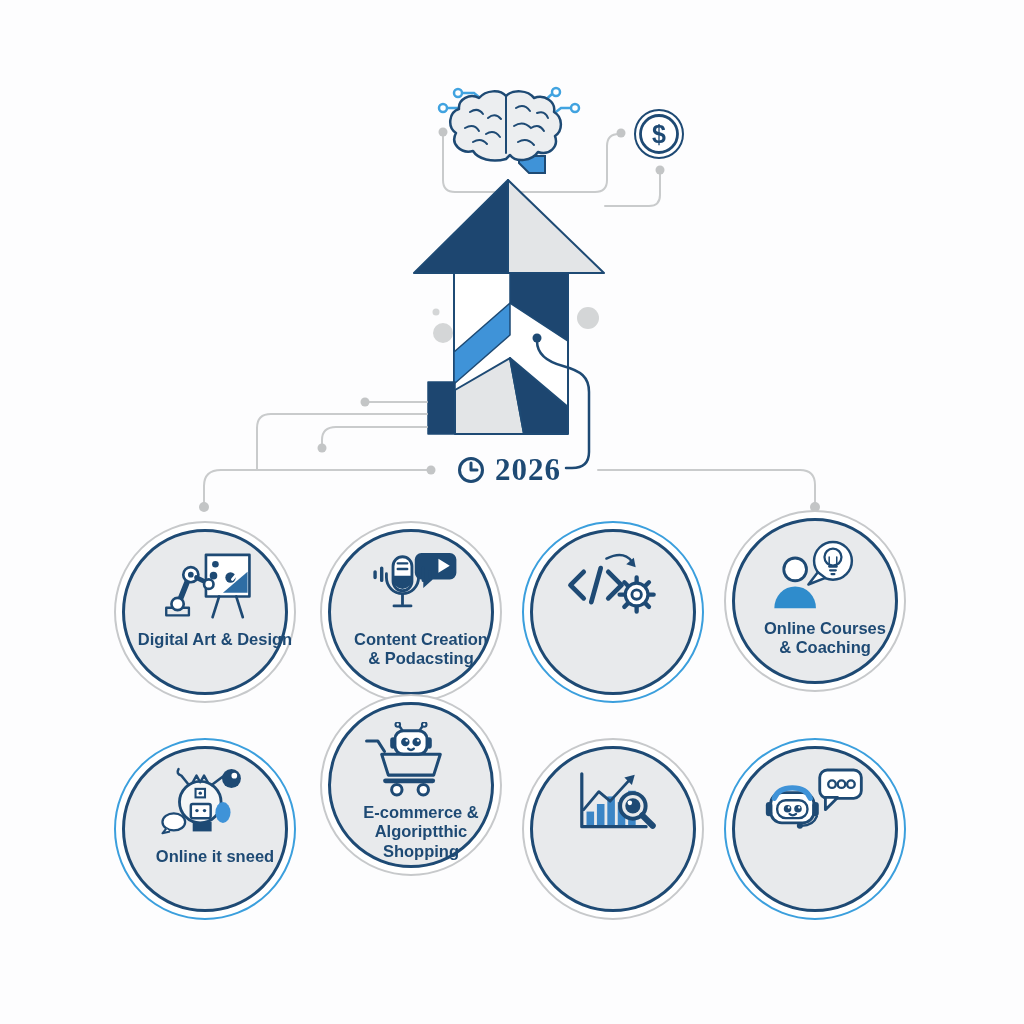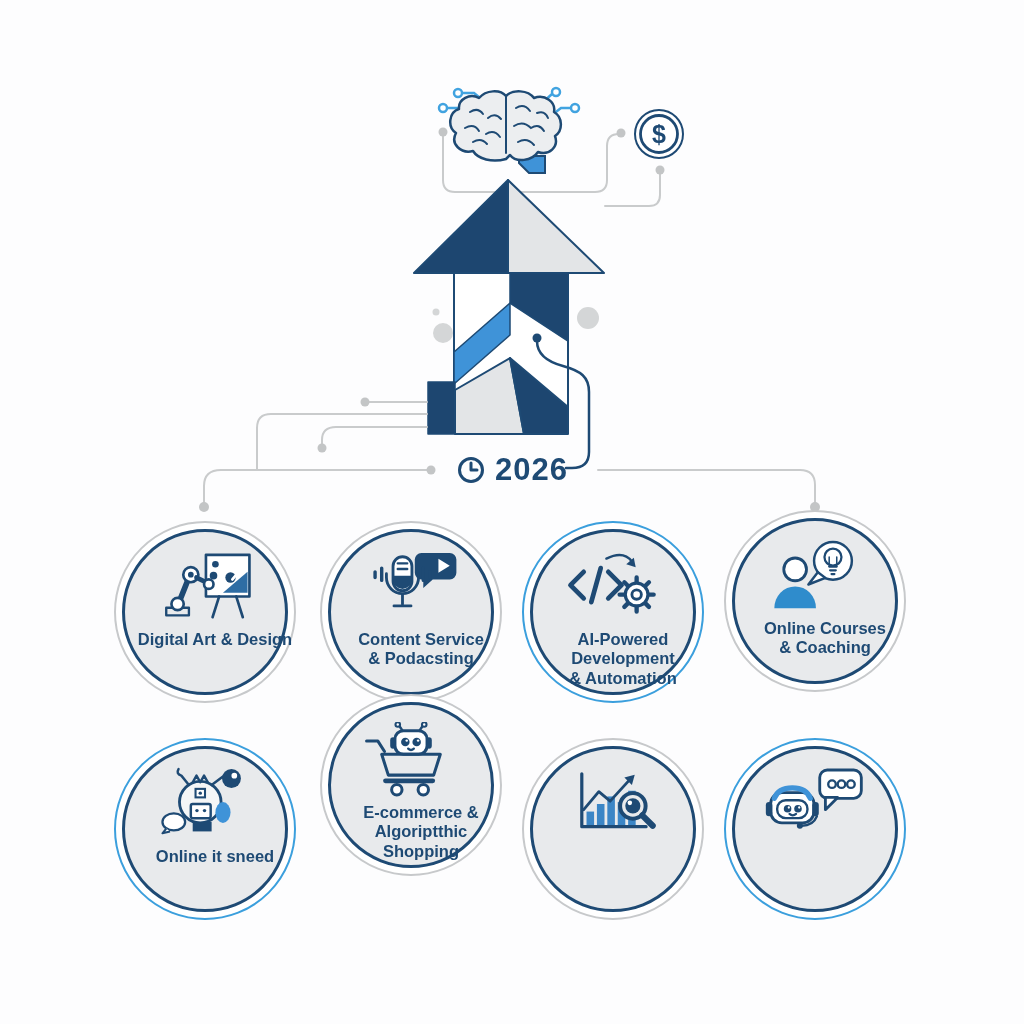--- a/index.html
+++ b/index.html
@@ -10,20 +10,21 @@
     position:relative;
     overflow:hidden;
   }
   #stage{position:absolute;inset:0;width:1024px;height:1024px;}
   #top-art{position:absolute;left:0;top:0;}
   
   .year-badge{
     position:absolute;left:456px;top:452px;
     display:flex;align-items:center;gap:9px;
     color:#1e4a74;
+    font-family:Liberation Serif, serif;
   }
   .year-badge .year{
     font-size:31px;font-weight:700;letter-spacing:1px;color:#1e4a74;
   }
   
   .circle{
     position:absolute;width:182px;height:182px;border-radius:50%;
     background:#ffffff;box-sizing:border-box;
   }
   .ring-gray{border:2px solid #c7c9cb;}
@@ -179,46 +180,41 @@
             <path d="M36,28 v4 a10,10 0 0 0 20,0 v-4 z" fill="#1e4a74" stroke="none"></path>
             <path d="M41,15 h10 M41,21 h10" stroke-width="2.5"></path>
             <path d="M29,26 v4 a17,17 0 0 0 34,0 v-4"></path>
             <path d="M46,48 v10 M37,60 h18"></path>
             <path d="M24,20 v13 M17,24 v6" stroke-width="3.6"></path>
             <path d="M68,20 v13 M75,24 v6" stroke-width="3.6"></path>
           </g>
         </svg>
       </div>
       <div class="label">
-        <span>Content Service</span>
+        <span>Content Creation</span>
         <span>&amp; Podacsting</span>
       </div>
     </div>
   </div>
 
   <div class="circle ring-blue" style="left:522px;top:521px">
     <div class="inner">
       <div class="icon-box">
         <svg width="104" height="76" viewBox="0 0 110 80">
           <g fill="none" stroke="#1e4a74" stroke-linecap="round" stroke-linejoin="round">
             <path d="M24,24 L10,38 L24,52" stroke-width="5"></path>
             <path d="M42,20 L32,56" stroke-width="5"></path>
             <path d="M50,24 L64,38 L50,52" stroke-width="5"></path>
             <path d="M48,10 Q66,1 75,13" stroke-width="2.5"></path>
             <polygon points="79,19 69,16 77,9" fill="#1e4a74" stroke="none"></polygon>
             <path d="M80,30 v7 M80,59 v7 M62,48 h7 M91,48 h7 M67,35 l5,5 M88,56 l5,5 M93,35 l-5,5 M72,56 l-5,5" stroke-width="4.6"></path>
             <circle cx="80" cy="48" r="12" fill="#fff" stroke-width="3.4"></circle>
             <circle cx="80" cy="48" r="5" stroke-width="3"></circle>
           </g>
         </svg>
-      </div>
-      <div class="label">
-        <span>AI-Powered</span>
-        <span>Development</span>
-        <span>&amp; Automation</span>
       </div>
     </div>
   </div>
 
   <div class="circle ring-gray" style="left:724px;top:510px">
     <div class="inner">
       <div class="icon-box">
         <svg width="104" height="76" viewBox="0 0 110 80">
           <circle cx="74" cy="24" r="20" fill="#fff" stroke="#1e4a74" stroke-width="2.6"></circle>
           <polygon points="58,36 48,49 66,42" fill="#fff" stroke="#1e4a74" stroke-width="2.6" stroke-linejoin="round"></polygon>

